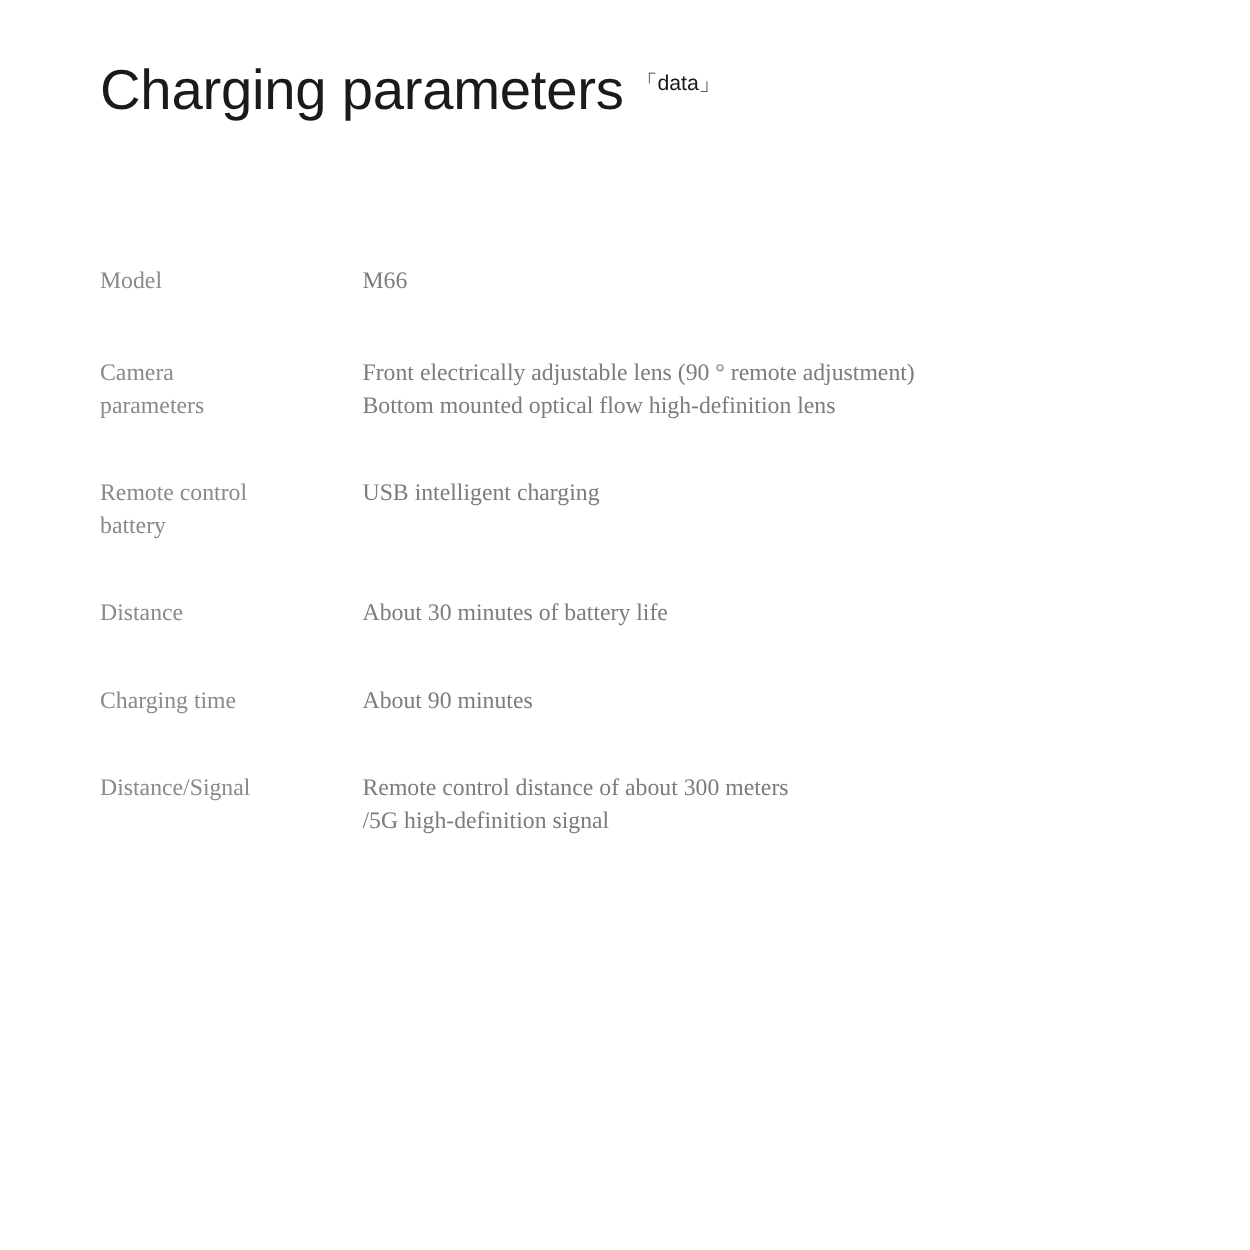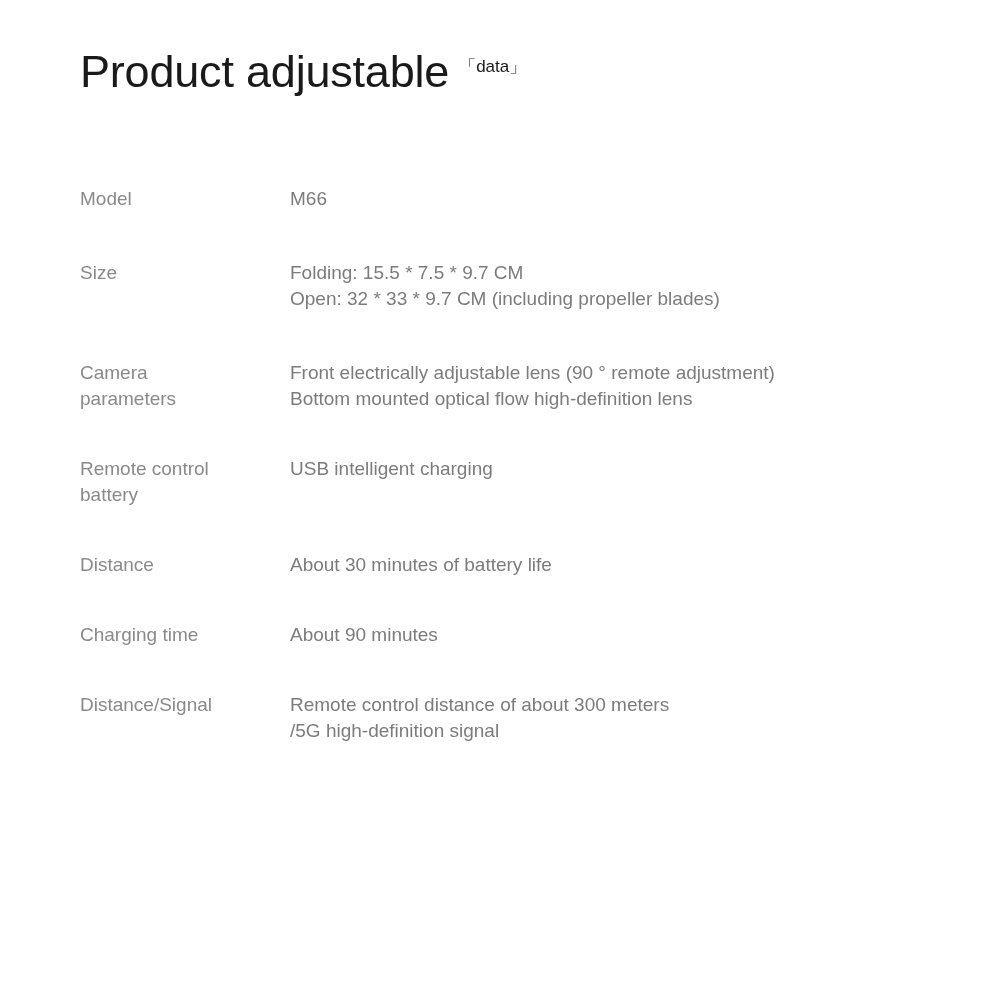--- a/index.html
+++ b/index.html
@@ -38,23 +38,24 @@
   .title-sup {
     font-size: 17px;
     color: #1a1a1a;
     margin-top: 7px;
     margin-left: 10px;
     white-space: nowrap;
   }
   .spec-table {
     position: absolute;
     left: 80px;
-    top: 186px;
+    top: 212px;
     width: 860px;
     border-collapse: collapse;
+    font-family: Liberation Serif, serif;
   }
   .spec-table tr {
     vertical-align: top;
   }
   .spec-label {
     width: 210px;
     padding: 0 0 48px 0;
     font-size: 19px;
     line-height: 26px;
     color: #8a8a8a;
@@ -77,34 +78,29 @@
   tr:last-child .spec-value {
     padding-bottom: 0;
   }
 </style>
 </head>
 <body>
 
 <div class="page">
 
   <div class="title-block">
-    <span class="title-main">Product adjustable</span>
+    <span class="title-main">Charging parameters</span>
     <span class="title-sup">「data」</span>
   </div>
 
   <table class="spec-table">
     <tbody>
       <tr>
         <td class="spec-label">Model</td>
         <td class="spec-value">M66</td>
-      </tr>
-      <tr>
-        <td class="spec-label">Size</td>
-        <td class="spec-value">Folding: 15.5 * 7.5 * 9.7 CM
-Open: 32 * 33 * 9.7 CM (including propeller blades)</td>
       </tr>
       <tr class="row-tight">
         <td class="spec-label">Camera
 parameters</td>
         <td class="spec-value">Front electrically adjustable lens (90 ° remote adjustment)
 Bottom mounted optical flow high-definition lens</td>
       </tr>
       <tr class="row-tight">
         <td class="spec-label">Remote control
 battery</td>

